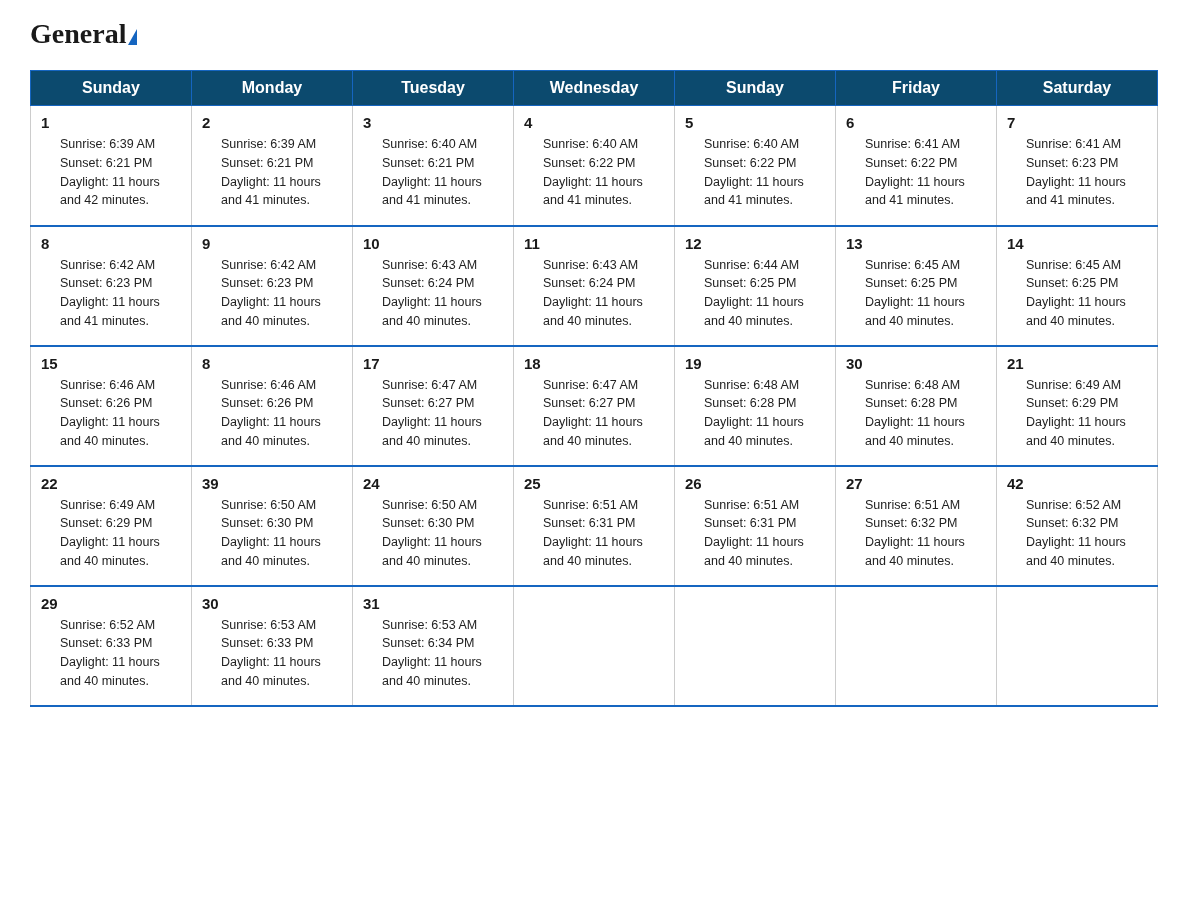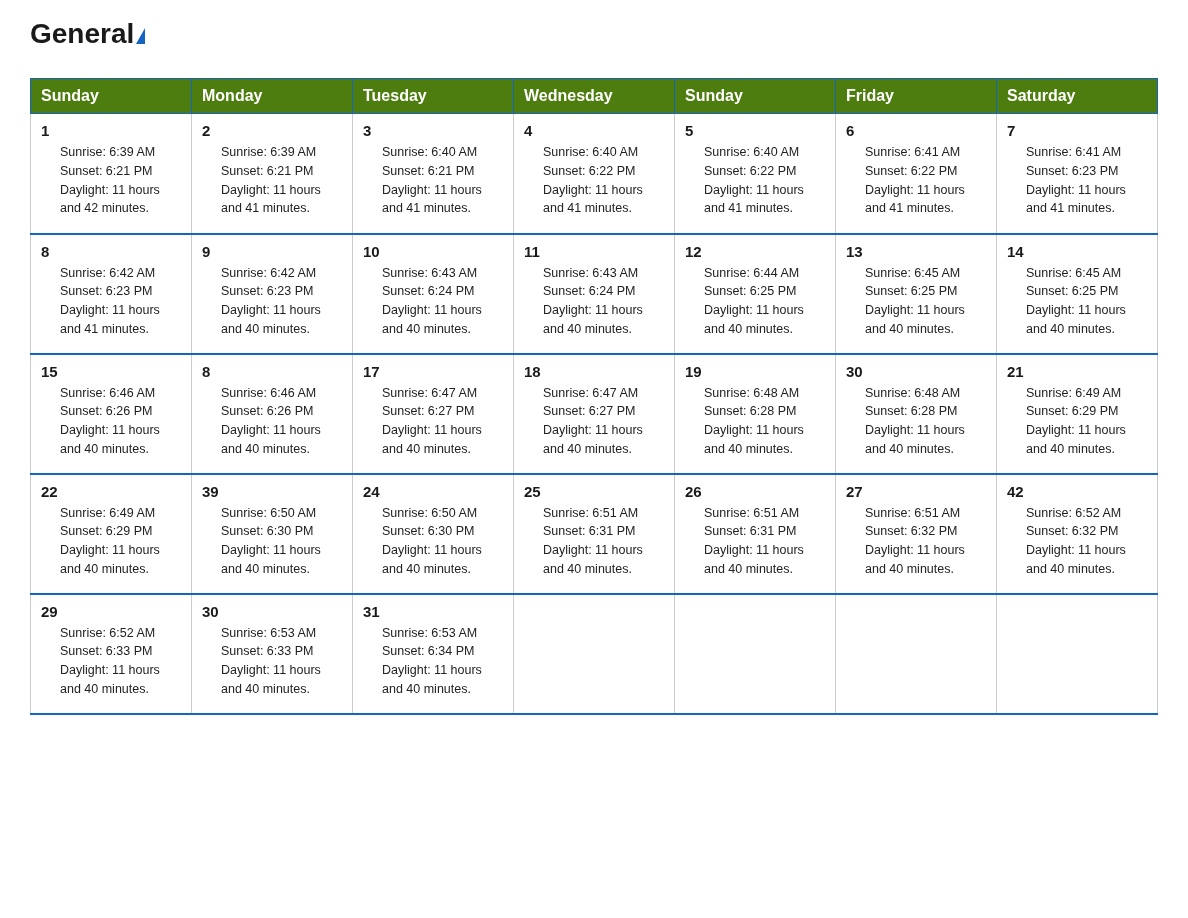--- a/index.html
+++ b/index.html
@@ -7,21 +7,22 @@
       font-family: Arial, sans-serif;
       background: #fff;
       width: 1188px;
       min-height: 918px;
       padding: 20px 30px;
     }
     .header {
       display: flex;
       justify-content: space-between;
       align-items: flex-end;
-      margin-bottom: 28px;
+      margin-bottom: 20px;
+      font-family: Liberation Serif, serif;
     }
     .logo {
       display: flex;
       flex-direction: column;
       align-items: flex-start;
     }
     .logo-text {
       font-size: 28px;
       font-weight: bold;
       color: #1a1a1a;
@@ -48,26 +49,26 @@
       font-size: 22px;
       color: #444;
       margin-top: 4px;
     }
     table {
       width: 100%;
       border-collapse: collapse;
       table-layout: fixed;
     }
     thead tr th {
-      background-color: #4d7c0f;
+      background-color: #0c4a6e;
       color: #fff;
       font-size: 16px;
       font-weight: bold;
       padding: 8px 10px;
-      text-align: left;
+      text-align: center;
       border: 1px solid #1565c0;
     }
     tbody tr {
       border-bottom: 2px solid #1565c0;
     }
     tbody tr td {
       vertical-align: top;
       padding: 8px 10px;
       font-size: 13px;
       color: #222;

